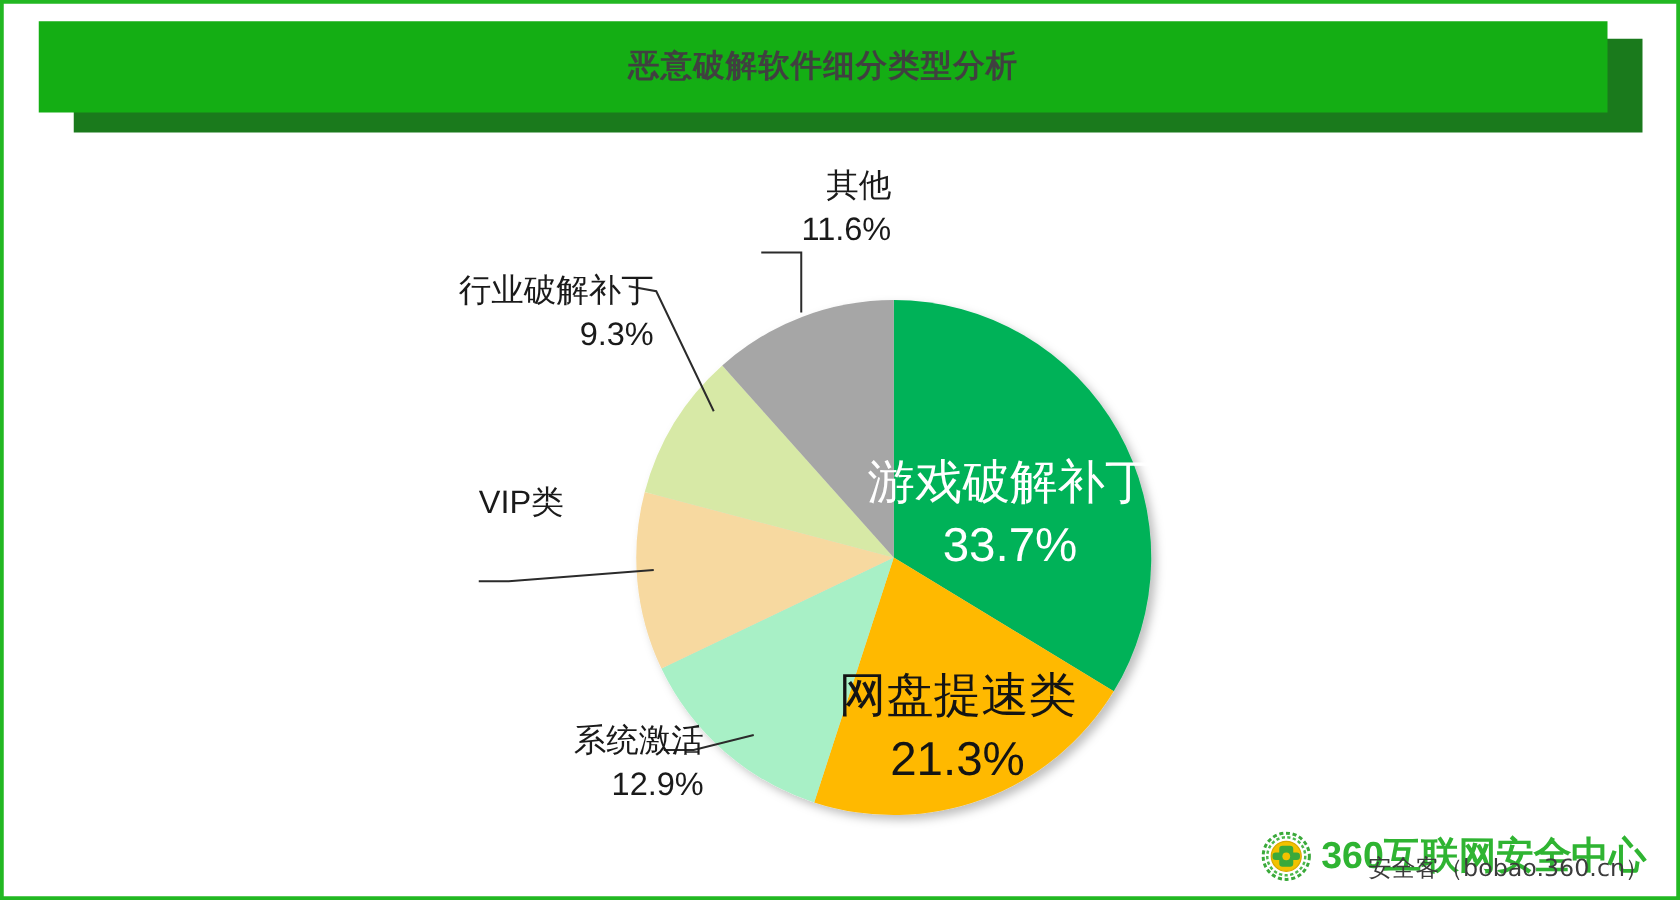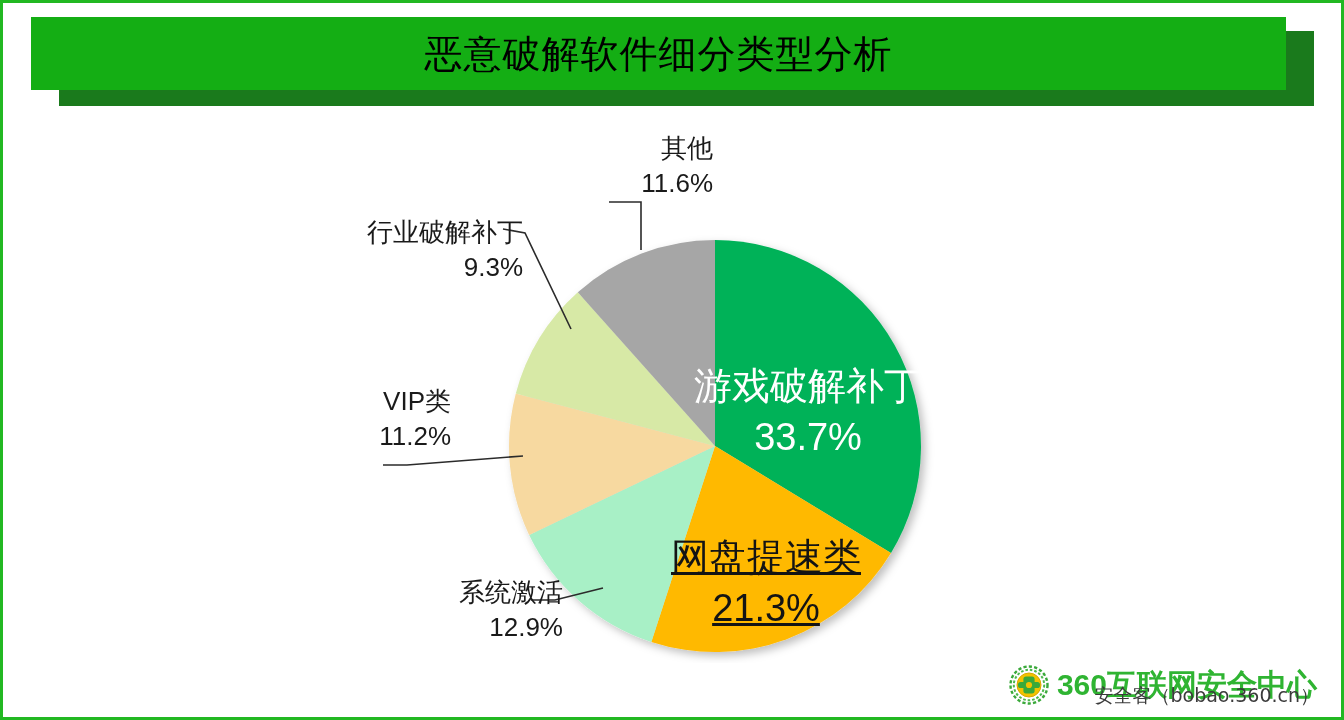--- a/index.html
+++ b/index.html
@@ -34,23 +34,23 @@
     left: 28px;
     top: 14px;
     width: 1255px;
     height: 73px;
     background: #14ae14;
     display: flex;
     align-items: center;
     justify-content: center;
   }
   #title-text {
-    color: #000000;
-    font-size: 38px;
-    font-weight: normal;
+    color: #404040;
+    font-size: 25px;
+    font-weight: bold;
     letter-spacing: 1px;
     white-space: nowrap;
     line-height: 1;
   }
 
   
   #chart-area {
     position: absolute;
     left: 0;
     top: 100px;
@@ -79,21 +79,21 @@
   .inside-label {
     position: absolute;
     text-align: center;
     font-size: 38px;
     line-height: 1.35;
     white-space: nowrap;
   }
   .inside-label .cl-name { display: block; }
   .inside-label .cl-pct  { display: block; }
   .inside-label.white { color: #ffffff; }
-  .inside-label.dark  { color: #141414; text-decoration: underline; }
+  .inside-label.dark  { color: #141414; }
 
   
   #footer-logo {
     position: absolute;
     right: 24px;
     bottom: 12px;
     display: flex;
     align-items: center;
     gap: 8px;
   }
@@ -169,21 +169,20 @@
       <span class="cl-pct">11.6%</span>
     </div>
 
     <div class="callout" style="left:300px; top:112px; width:220px;">
       <span class="cl-name">行业破解补丁</span>
       <span class="cl-pct">9.3%</span>
     </div>
 
     <div class="callout" style="left:268px; top:281px; width:180px;">
       <span class="cl-name">VIP类</span>
-      <span class="cl-pct">11.2%</span>
     </div>
 
     <div class="callout" style="left:370px; top:472px; width:190px;">
       <span class="cl-name">系统激活</span>
       <span class="cl-pct">12.9%</span>
     </div>
 
     <div class="inside-label white" style="left:690px; top:258px; width:230px;">
       <span class="cl-name">游戏破解补丁</span>
       <span class="cl-pct">33.7%</span>

